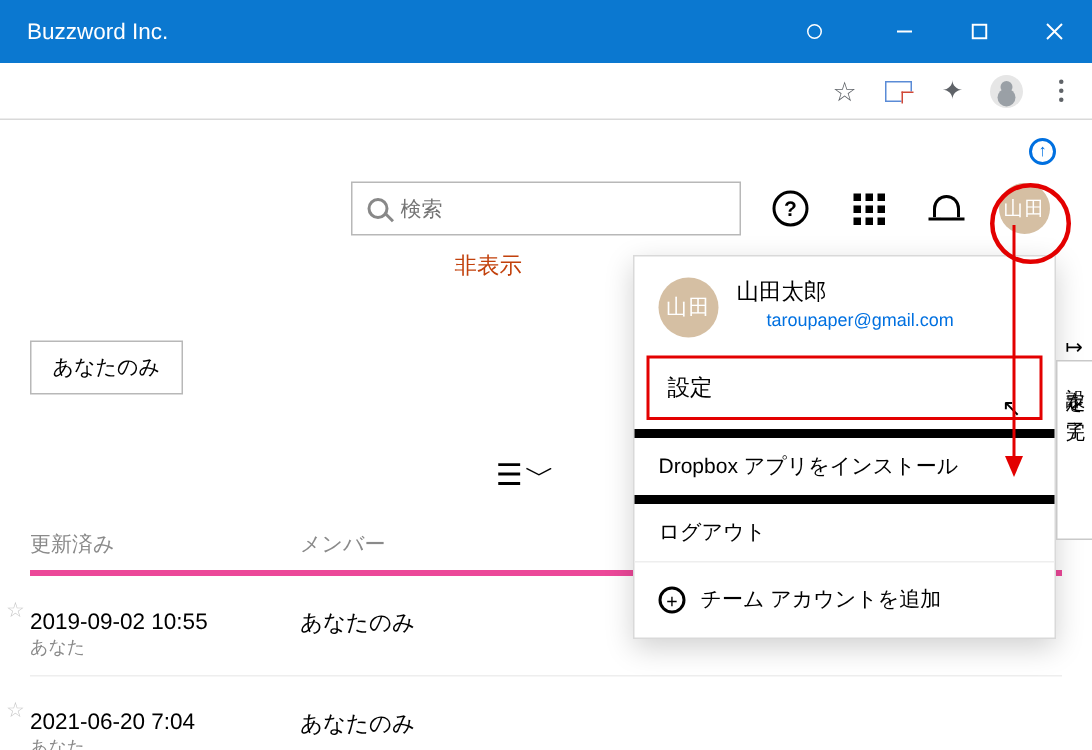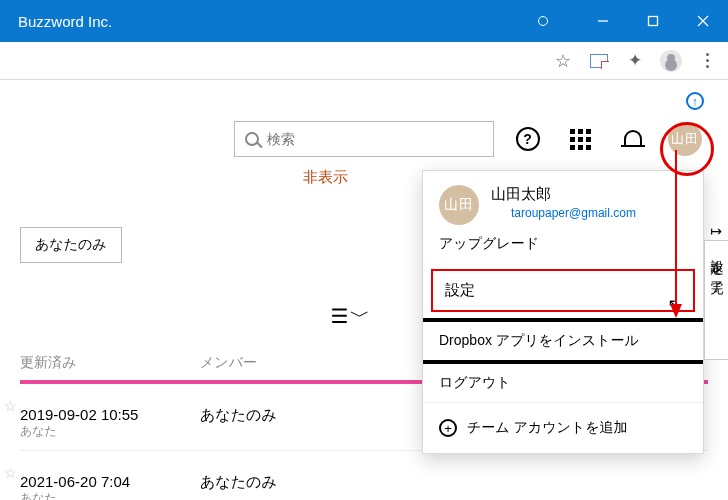--- a/index.html
+++ b/index.html
@@ -20,21 +20,21 @@
 .puzzle { font-size: 17px; color: #3c4043; }
 .avatar-gray { width: 22px; height: 22px; border-radius: 50%; background: #e6e6e6; display: flex; align-items: center; justify-content: center; }
 .avatar-gray::before { content: ""; width: 8px; height: 8px; border-radius: 50%; background: #9aa0a6; box-shadow: 0 7px 0 2px #9aa0a6; position: relative; top: -3px; }
 .kebab { display: flex; flex-direction: column; gap: 3px; }
 .kebab span { width: 3px; height: 3px; background: #5f6368; border-radius: 50%; }
 
 .upgrade-banner { display: flex; justify-content: flex-end; align-items: center; padding: 12px 24px 6px; }
 .upgrade-banner a { color: #0070e0; text-decoration: none; font-size: 15px; display: flex; align-items: center; gap: 6px; }
 .circle-up { width: 18px; height: 18px; border: 2px solid #0070e0; border-radius: 50%; display: flex; align-items: center; justify-content: center; font-size: 11px; line-height: 1; }
 
-.toolbar { display: flex; align-items: center; padding: 4px 24px 10px; gap: 14px; justify-content: space-between; }
+.toolbar { display: flex; align-items: center; padding: 4px 24px 10px; gap: 14px; }
 .searchbox { margin-left: 210px; flex: 0 0 260px; height: 36px; border: 1px solid #b8b8b8; display: flex; align-items: center; padding: 0 10px; gap: 8px; color: #8a8a8a; }
 .searchbox input { border: none; outline: none; font-size: 14px; flex: 1; background: transparent; }
 .mag { width: 14px; height: 14px; border: 2px solid #888; border-radius: 50%; position: relative; }
 .mag::after { content: ""; position: absolute; width: 7px; height: 2px; background: #888; transform: rotate(45deg); right: -6px; bottom: -2px; }
 .tool-ico { width: 38px; height: 38px; display: flex; align-items: center; justify-content: center; }
 .qmark { width: 24px; height: 24px; border: 2.2px solid #000; border-radius: 50%; display: flex; align-items: center; justify-content: center; font-size: 14px; font-weight: 700; }
 .grid9 { display: grid; grid-template-columns: repeat(3, 5px); grid-template-rows: repeat(3, 5px); gap: 3px; }
 .grid9 span { background: #000; }
 .bell { width: 22px; height: 22px; position: relative; }
 .bell::before { content: ""; position: absolute; left: 2px; right: 2px; top: 2px; bottom: 5px; border: 2.2px solid #000; border-radius: 10px 10px 0 0; border-bottom: none; }
@@ -58,21 +58,21 @@
 .trow .star-out { position: absolute; left: -16px; top: 14px; color: #c9c9c9; font-size: 14px; }
 .dt { font-size: 15px; margin-top: 12px; }
 .sub { font-size: 12px; color: #8a8a8a; }
 
 .menu { position: absolute; right: 24px; top: 170px; width: 282px; background: #fff; border: 1px solid #d9d9d9; box-shadow: 0 6px 18px rgba(0,0,0,.18); z-index: 20; }
 .menu-head { display: flex; padding: 14px 16px 6px; gap: 12px; }
 .menu-head .avatar-db { width: 40px; height: 40px; font-size: 14px; }
 .menu-name { font-size: 15px; }
 .menu-mail { font-size: 12px; color: #0070e0; margin-top: 2px; margin-left: 20px; }
 .menu-storage { font-size: 12px; color: #8a8a8a; padding: 6px 16px 4px; }
-.menu-item { padding: 10px 16px; font-size: 14px; border-top: 4px solid #000000; cursor: pointer; }
+.menu-item { padding: 10px 16px; font-size: 14px; border-top: 6px solid #000000; cursor: pointer; }
 .menu-item.first { border-top: none; padding-top: 4px; }
 .menu-settings { border: 2px solid #e30000; margin: 6px 8px; padding: 10px 12px; font-size: 15px; position: relative; cursor: pointer; }
 .cursor { position: absolute; right: 12px; bottom: -4px; font-size: 16px; }
 .menu-team { padding: 16px; font-size: 14px; border-top: 1px solid #eee; display: flex; align-items: center; gap: 10px; }
 .plus-circ { width: 18px; height: 18px; border: 2.2px solid #000; border-radius: 50%; display: flex; align-items: center; justify-content: center; font-size: 13px; line-height: 1; }
 
 .arrow-svg { position: absolute; right: 42px; top: 150px; z-index: 25; pointer-events: none; }
 
 .sidetab { position: absolute; right: 0; top: 240px; width: 24px; height: 120px; border: 1px solid #c9c9c9; border-right: none; background: #fff; writing-mode: vertical-rl; text-orientation: upright; font-size: 13px; display: flex; align-items: center; justify-content: flex-start; padding-top: 8px; letter-spacing: 2px; z-index: 40; }
 .sidetab .k { position: absolute; top: -18px; right: 4px; font-size: 14px; }
@@ -191,21 +191,20 @@
 </div>
 
 <div class="menu">
   <div class="menu-head">
     <div class="avatar-db">山田</div>
     <div>
       <div class="menu-name">山田太郎</div>
       <div class="menu-mail">taroupaper@gmail.com</div>
     </div>
   </div>
-  <div class="menu-item first">アップグレード</div>
   <div class="menu-settings">
     <span>設定</span>
     <span class="cursor">↖</span>
   </div>
   <div class="menu-item">Dropbox アプリをインストール</div>
   <div class="menu-item">ログアウト</div>
   <div class="menu-team">
     <span class="plus-circ">+</span>
     <span>チーム アカウントを追加</span>
   </div>

